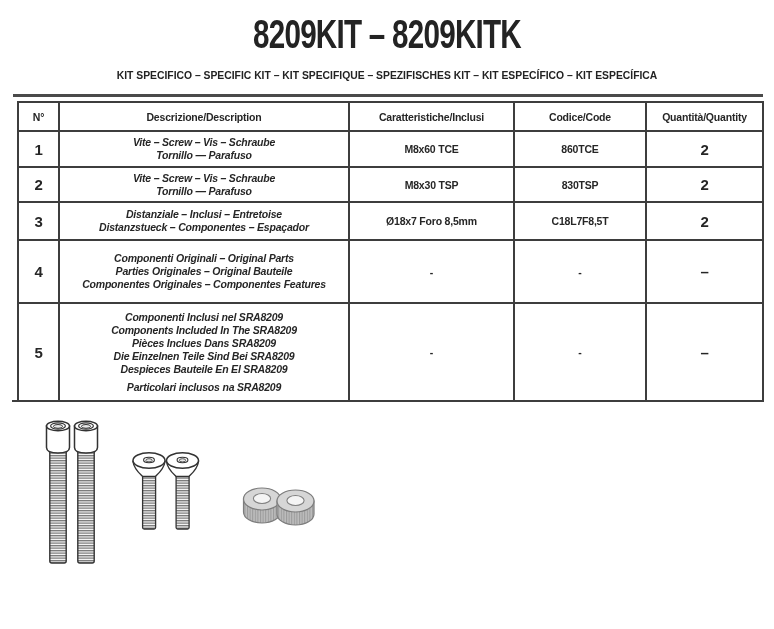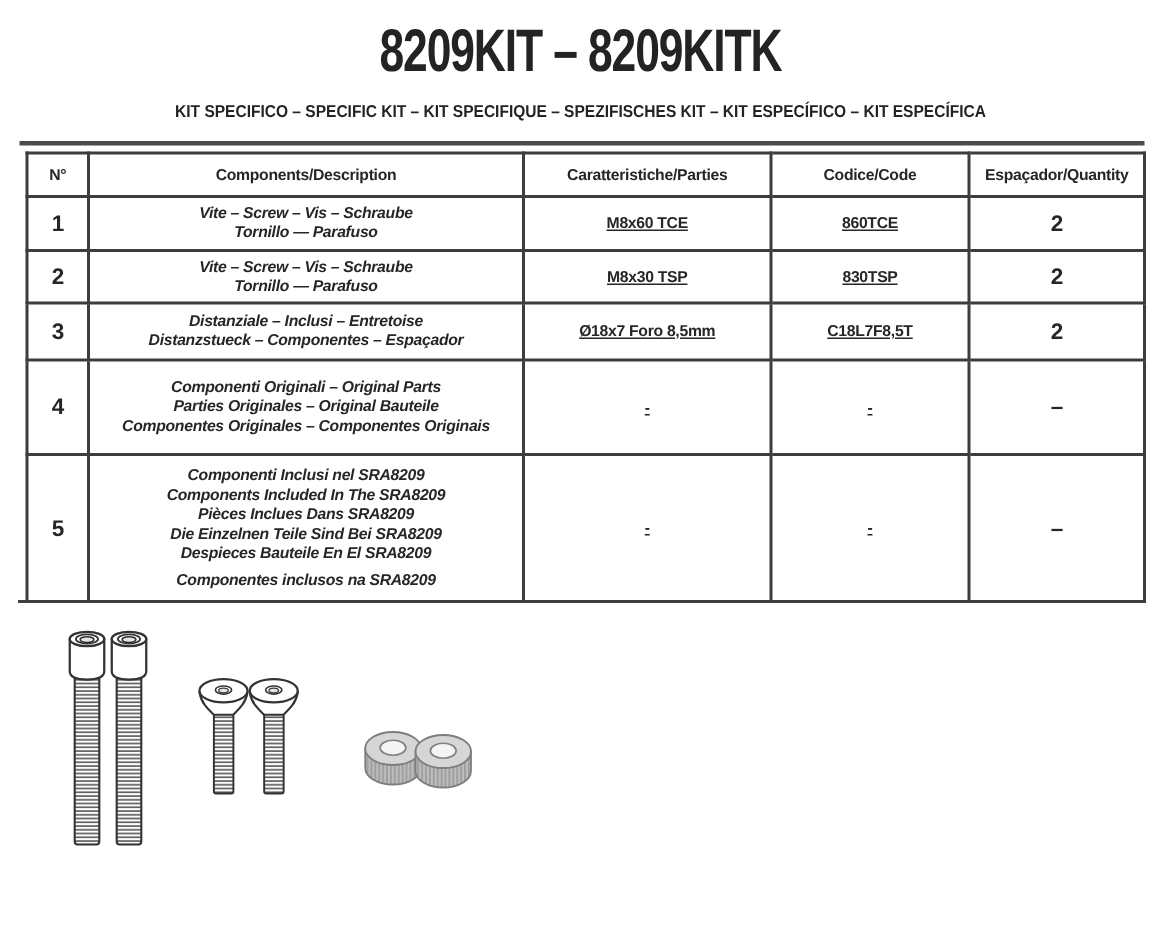--- a/index.html
+++ b/index.html
@@ -37,21 +37,21 @@
     border:2px solid #3d3d3d;
   }
   table.kit th, table.kit td {
     border:2px solid #3d3d3d; text-align:center; vertical-align:middle;
     font-weight:bold; padding:2px 4px; letter-spacing:-0.2px; color:#262626;
     overflow:hidden;
   }
   table.kit th { font-size:10.5px; height:23px; }
   td.c-num  { font-size:15px; }
   td.c-desc { font-size:10.5px; line-height:13px; }
-  td.c-feat, td.c-code { font-size:10.5px;text-decoration:underline; }
+  td.c-feat, td.c-code { font-size:10.5px; }
   td.c-qty  { font-size:15px; }
   tr.r1 td { height:30px; }
   tr.r2 td { height:29px; }
   tr.r3 td { height:32px; }
   tr.r4 td { height:57px;margin-left:44px; }
   tr.r5 td { height:92px; }
   .lines div { white-space:nowrap;font-style:italic; }
   tr.r5 .lines div:nth-child(6) { margin-top:5px; }
 
   
@@ -72,24 +72,24 @@
       <colgroup>
         <col style="width:41px">
           <col style="width:290px">
           <col style="width:165px">
           <col style="width:132px">
           <col style="width:117px">
       </colgroup>
       <thead>
         <tr>
           <th>N°</th>
-          <th>Components/Description</th>
-          <th>Caratteristiche/Parties</th>
+          <th>Descrizione/Description</th>
+          <th>Caratteristiche/Inclusi</th>
           <th>Codice/Code</th>
-          <th>Espaçador/Quantity</th>
+          <th>Quantità/Quantity</th>
         </tr>
       </thead>
       <tbody>
         <tr class="r1">
           <td class="c-num">1</td>
           <td class="c-desc">
               <div class="lines">
                 <div>Vite – Screw – Vis – Schraube</div>
                 <div>Tornillo — Parafuso</div>
               </div>
@@ -121,37 +121,37 @@
           <td class="c-feat">Ø18x7 Foro 8,5mm</td>
           <td class="c-code">C18L7F8,5T</td>
           <td class="c-qty">2</td>
         </tr>
         <tr class="r4">
           <td class="c-num">4</td>
           <td class="c-desc">
               <div class="lines">
                 <div>Componenti Originali – Original Parts</div>
                 <div>Parties Originales – Original Bauteile</div>
-                <div>Componentes Originales – Componentes Originais</div>
+                <div>Componentes Originales – Componentes Features</div>
               </div>
             </td>
           <td class="c-feat">-</td>
           <td class="c-code">-</td>
           <td class="c-qty">–</td>
         </tr>
         <tr class="r5">
           <td class="c-num">5</td>
           <td class="c-desc">
               <div class="lines">
                 <div>Componenti Inclusi nel SRA8209</div>
                 <div>Components Included In The SRA8209</div>
                 <div>Pièces Inclues Dans SRA8209</div>
                 <div>Die Einzelnen Teile Sind Bei SRA8209</div>
                 <div>Despieces Bauteile En El SRA8209</div>
-                <div>Componentes inclusos na SRA8209</div>
+                <div>Particolari inclusos na SRA8209</div>
               </div>
             </td>
           <td class="c-feat">-</td>
           <td class="c-code">-</td>
           <td class="c-qty">–</td>
         </tr>
       </tbody>
     </table>
   </div>
 

